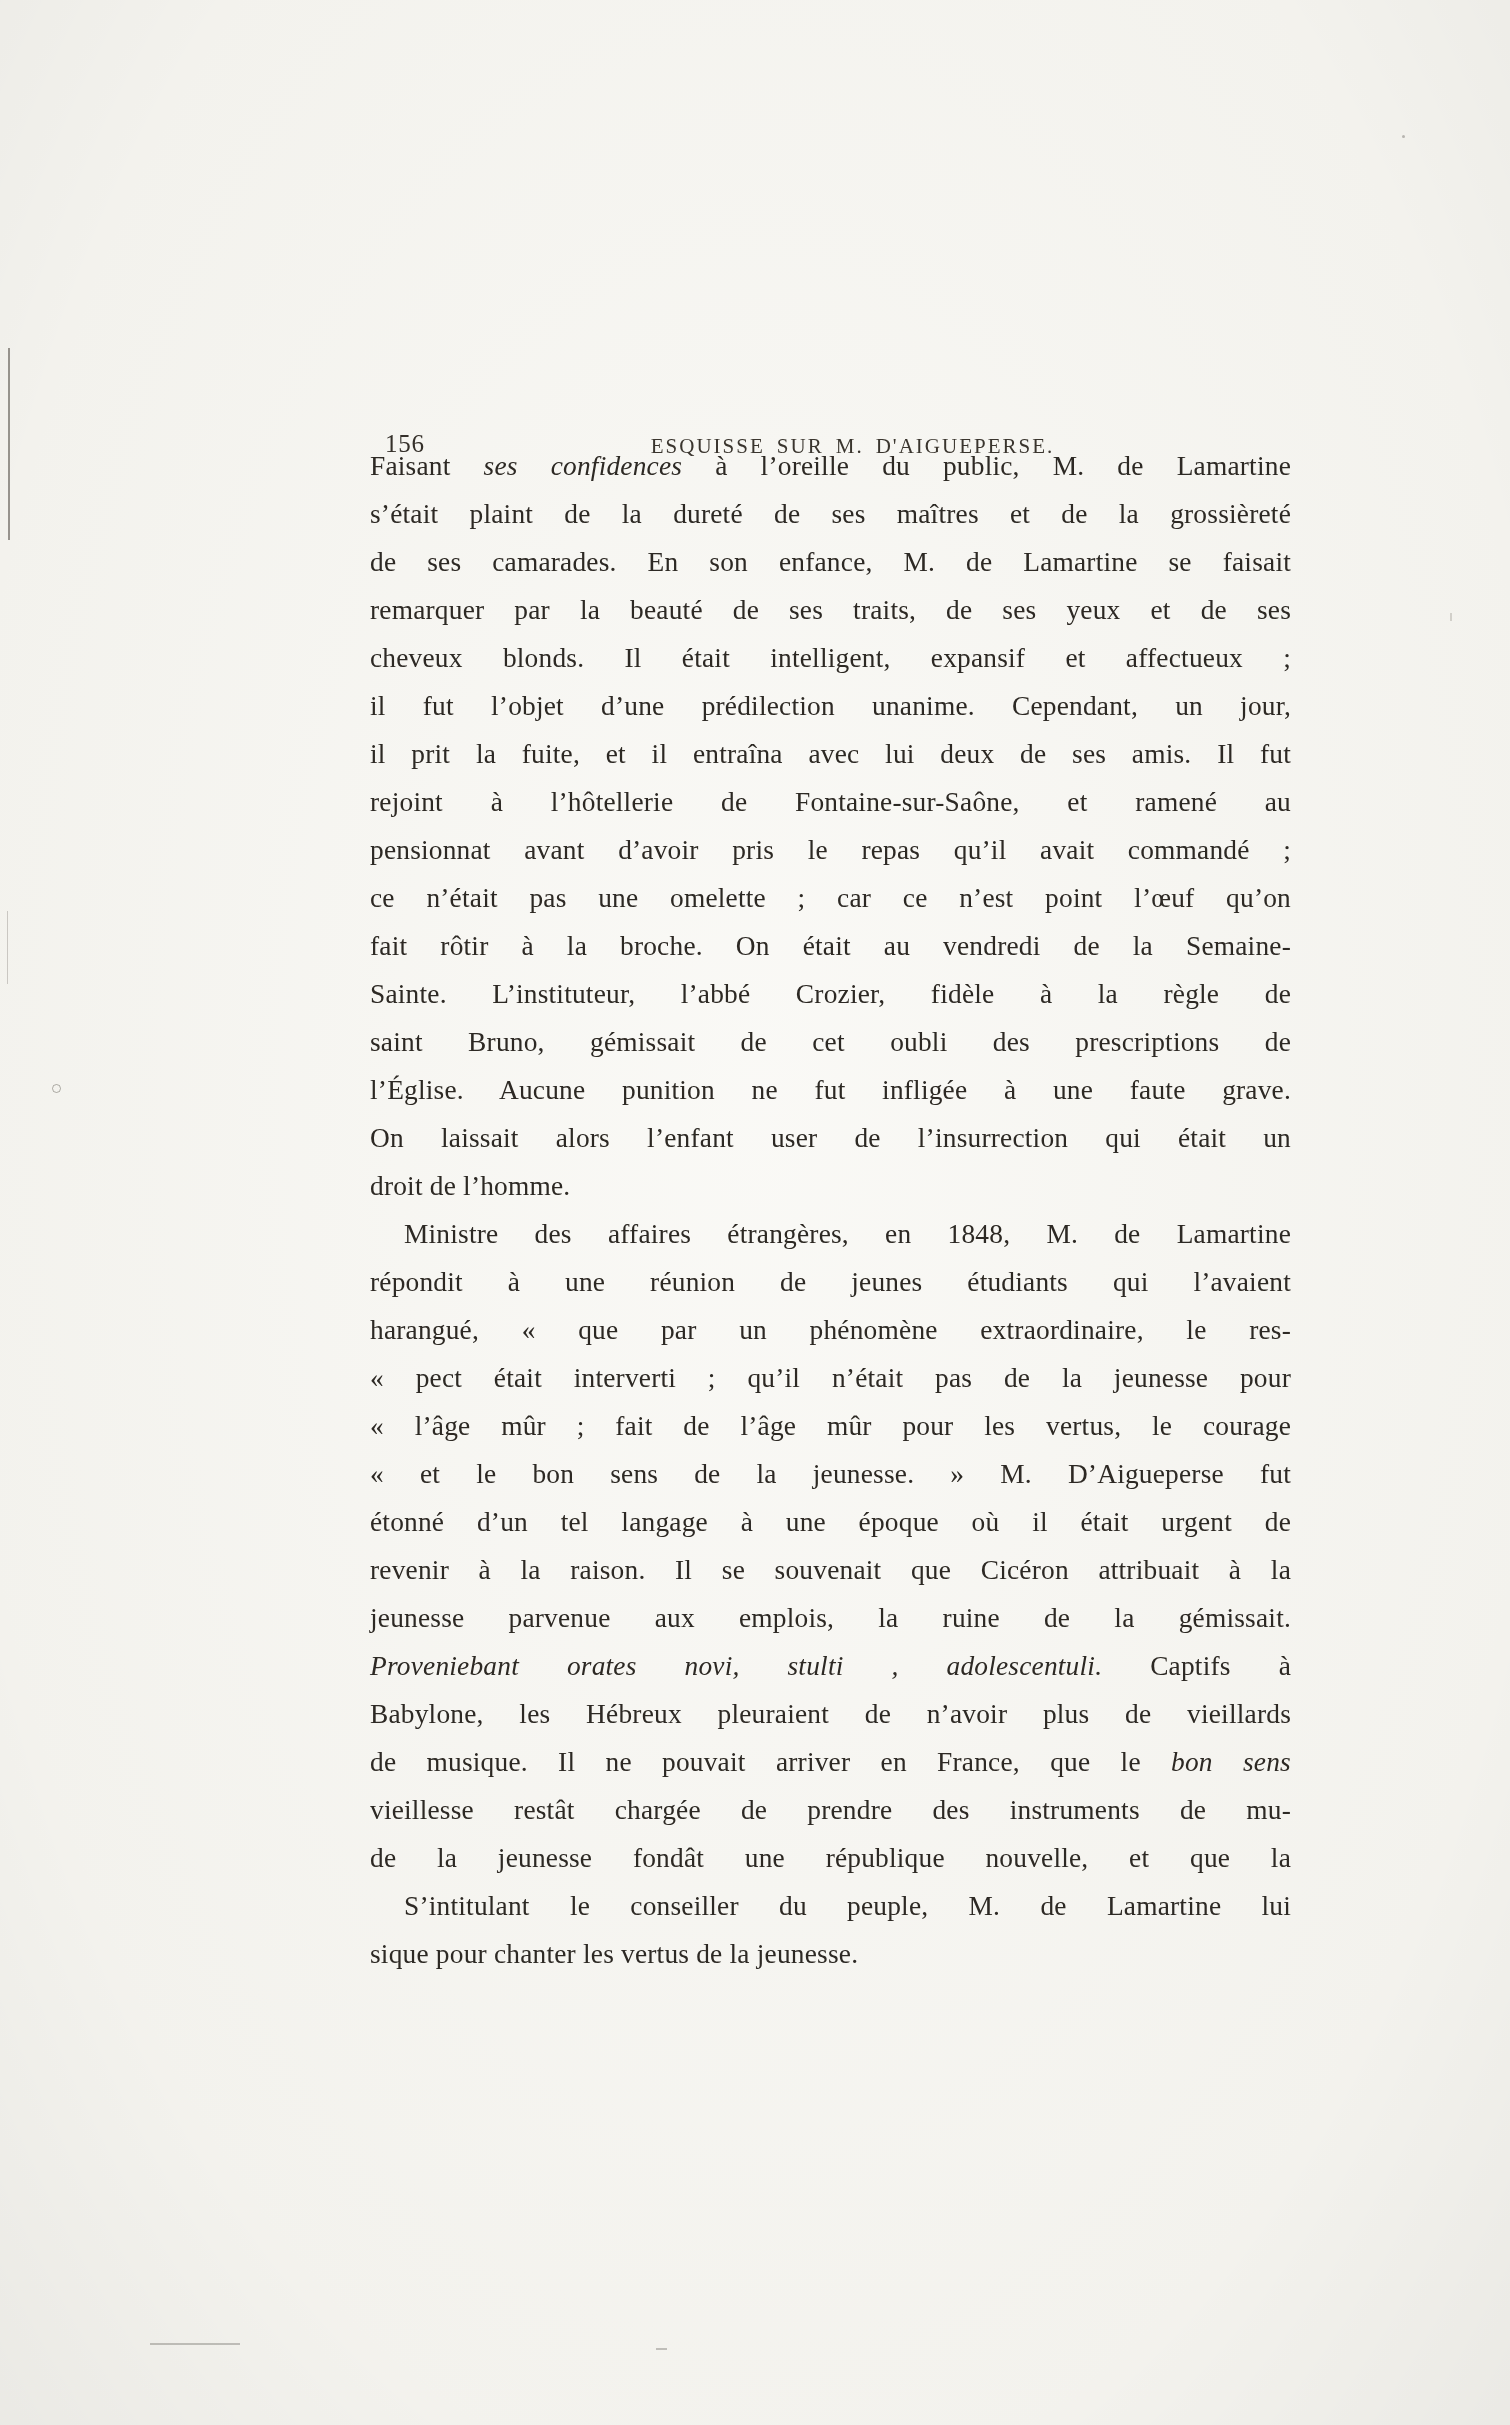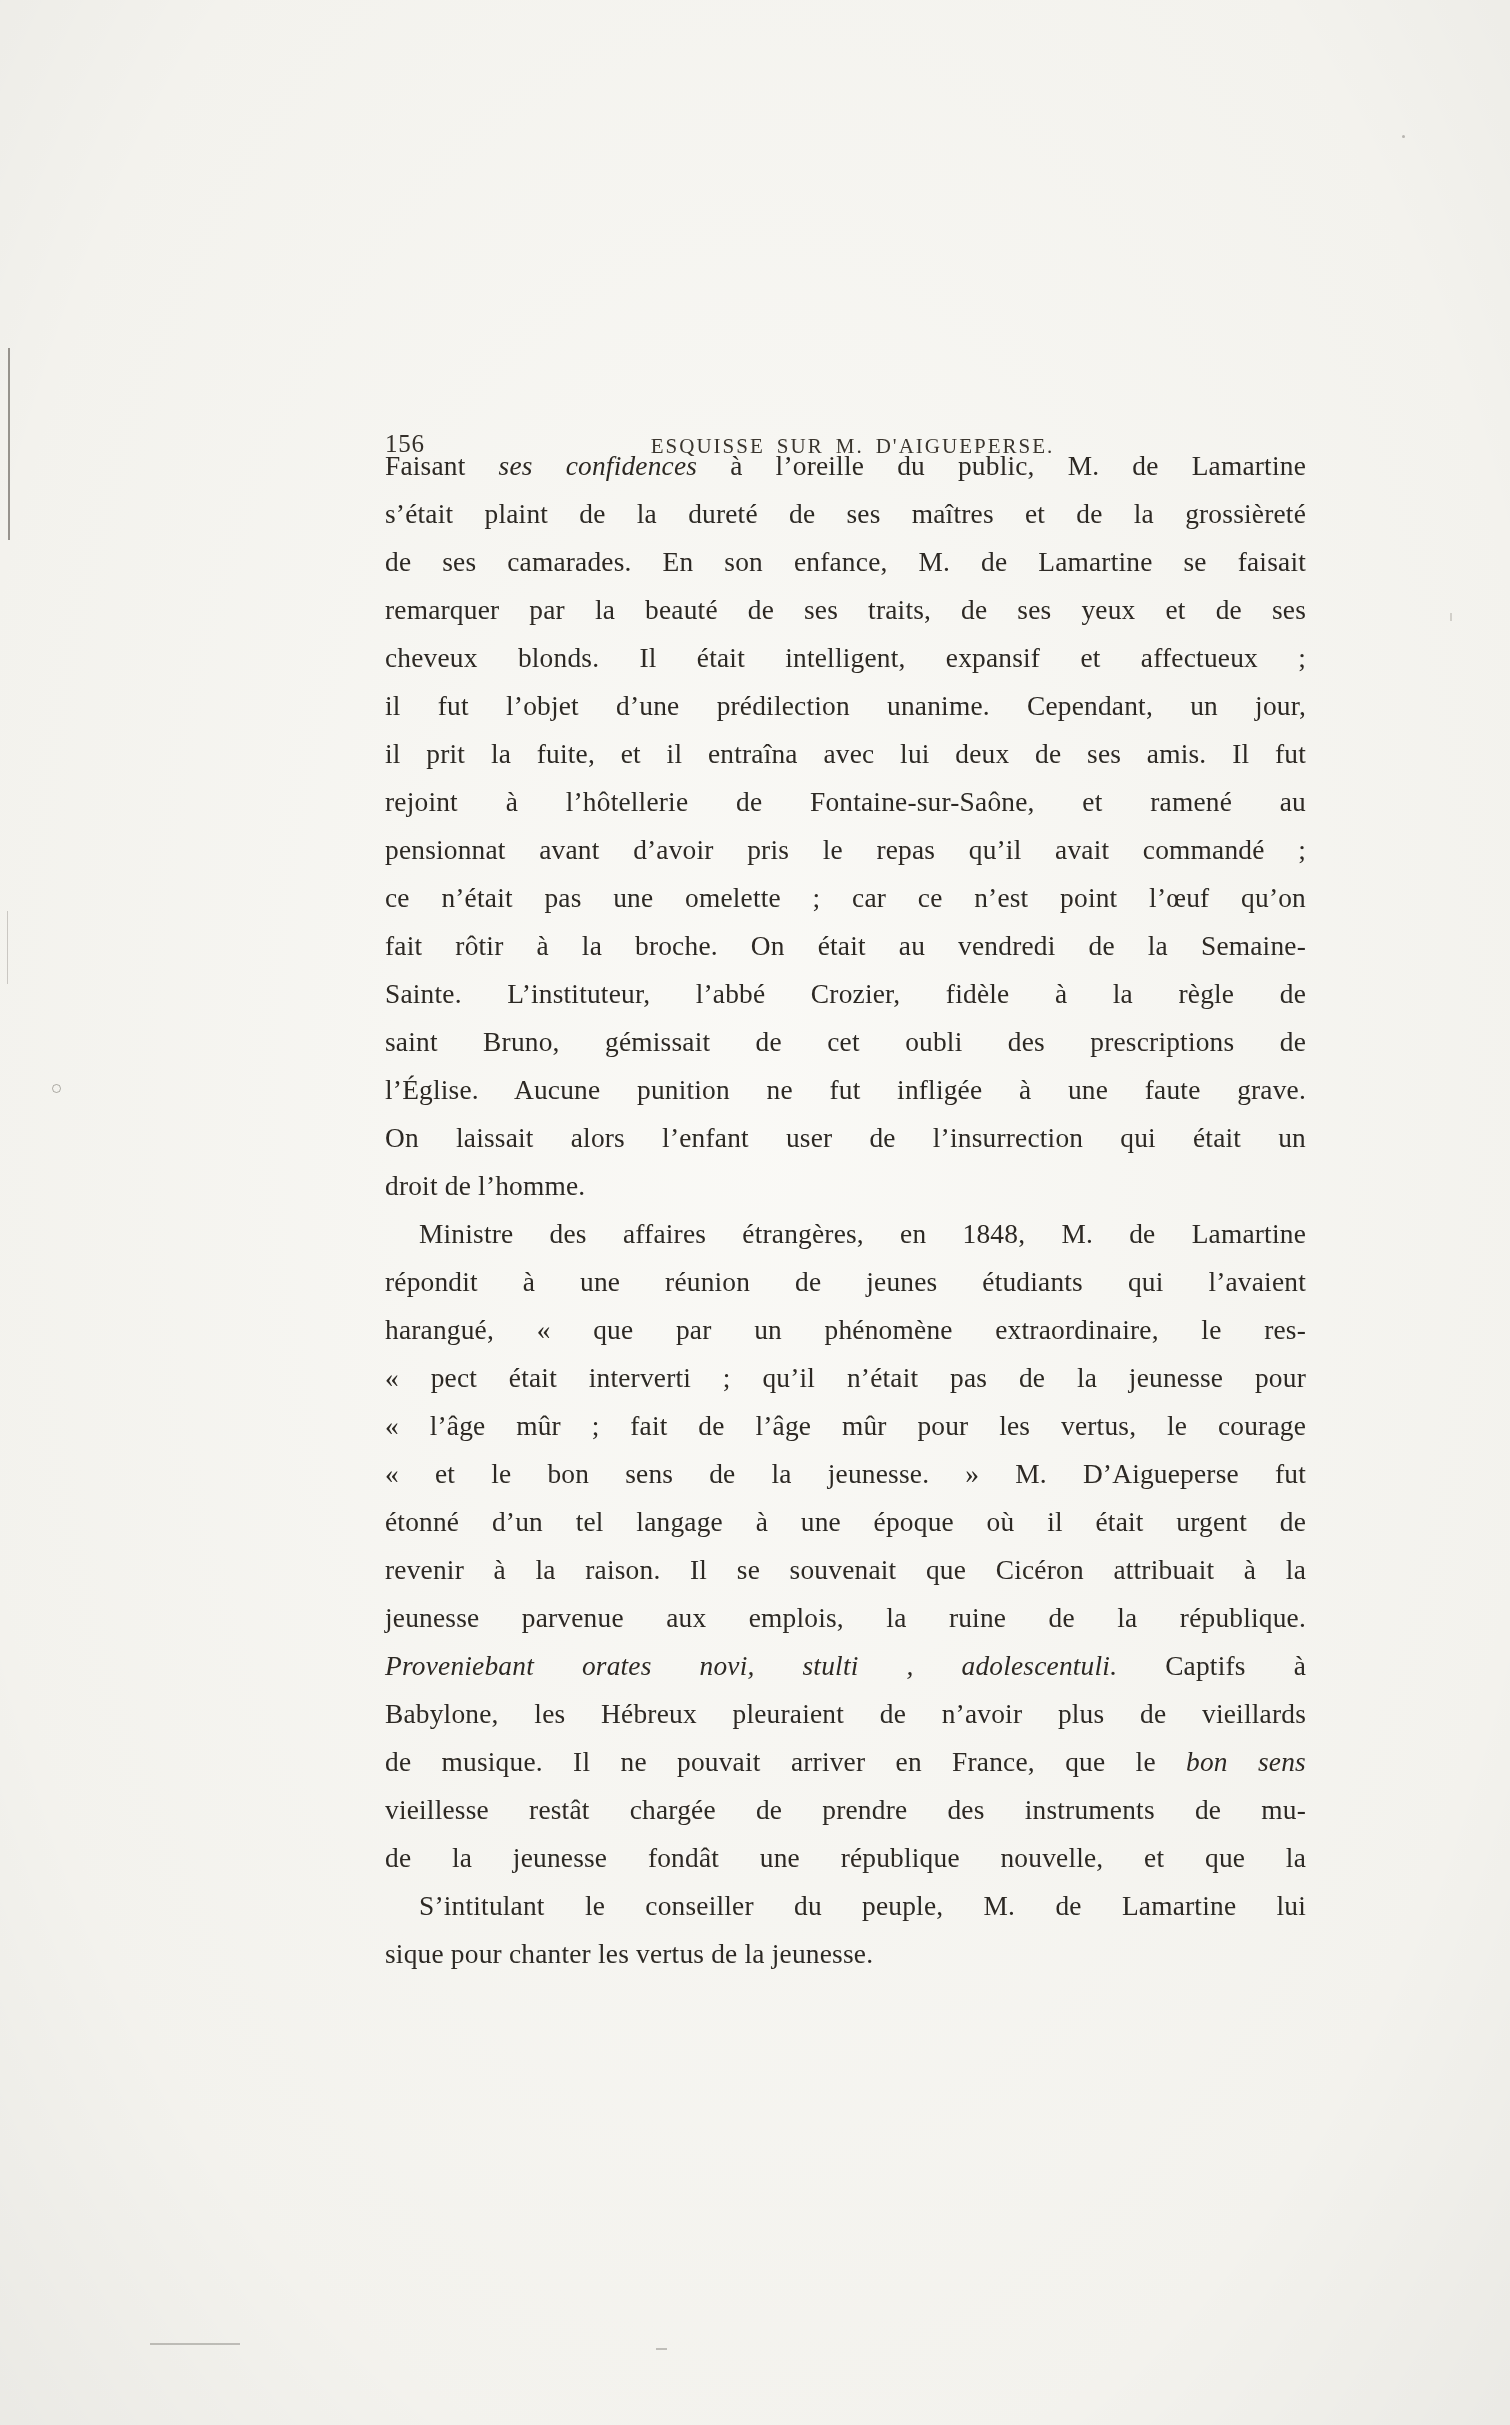--- a/index.html
+++ b/index.html
@@ -31,21 +31,21 @@
   }
   .running-title{
     position:absolute;left:7px;top:6.5px;width:100%;
     text-align:center;
     font-size:21px;letter-spacing:2px;
     color:#3a352e;
     word-spacing:4.8px;
   }
   .body-text{
     position:absolute;
-    left:385px; top:442px; width:921px;
+    left:370px; top:442px; width:921px;
     font-size:27.4px;
     line-height:48px;
     letter-spacing:0.2px;
   }
   .line{
     text-align:justify;
     text-align-last:justify;
     white-space:normal;
   }
   .line.indent{ text-indent:34px; }
@@ -90,21 +90,21 @@
       <div class="line"><span>On laissait alors l’enfant user de l’insurrection qui était un</span></div>
       <div class="line para-end"><span>droit de l’homme.</span></div>
       <div class="line indent"><span>Ministre des affaires étrangères, en 1848, M. de Lamartine</span></div>
       <div class="line"><span>répondit à une réunion de jeunes étudiants qui l’avaient</span></div>
       <div class="line"><span>harangué, « que par un phénomène extraordinaire, le res-</span></div>
       <div class="line"><span>« pect était interverti ; qu’il n’était pas de la jeunesse pour</span></div>
       <div class="line"><span>« l’âge mûr ; fait de l’âge mûr pour les vertus, le courage</span></div>
       <div class="line"><span>« et le bon sens de la jeunesse. » M. D’Aigueperse fut</span></div>
       <div class="line"><span>étonné d’un tel langage à une époque où il était urgent de</span></div>
       <div class="line"><span>revenir à la raison. Il se souvenait que Cicéron attribuait à la</span></div>
-      <div class="line"><span>jeunesse parvenue aux emplois, la ruine de la république.</span></div>
+      <div class="line"><span>jeunesse parvenue aux emplois, la ruine de la gémissait.</span></div>
       <div class="line"><span class="it">Proveniebant orates novi, stulti , adolescentuli.</span><span> Captifs à</span></div>
       <div class="line"><span>Babylone, les Hébreux pleuraient de n’avoir plus de vieillards</span></div>
       <div class="line"><span>de musique. Il ne pouvait arriver en France, que le </span><span class="it">bon sens</span></div>
       <div class="line"><span>vieillesse restât chargée de prendre des instruments de mu-</span></div>
       <div class="line"><span>de la jeunesse fondât une république nouvelle, et que la</span></div>
       <div class="line indent"><span>S’intitulant le conseiller du peuple, M. de Lamartine lui</span></div>
       <div class="line para-end"><span>sique pour chanter les vertus de la jeunesse.</span></div>
     </div>
 
   <div class="artifact artifact-vline"></div>

